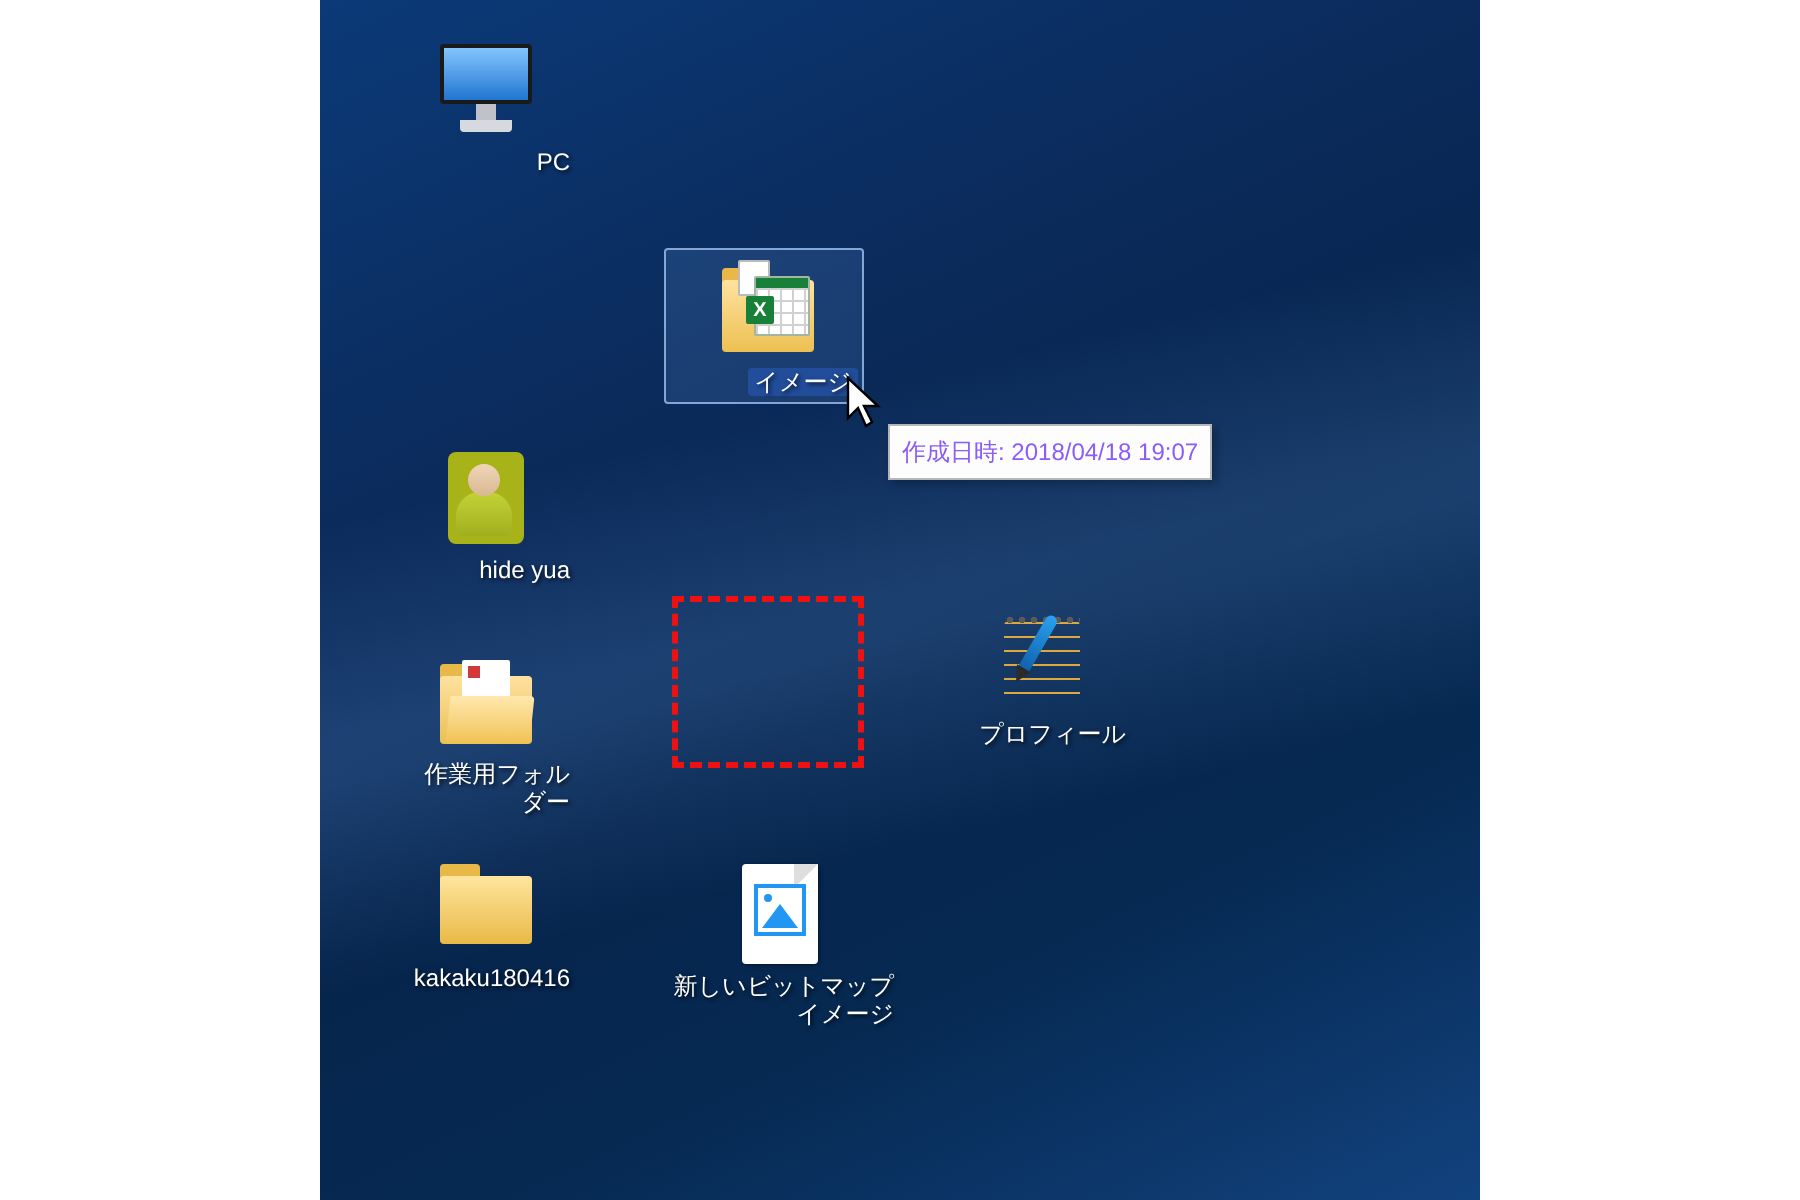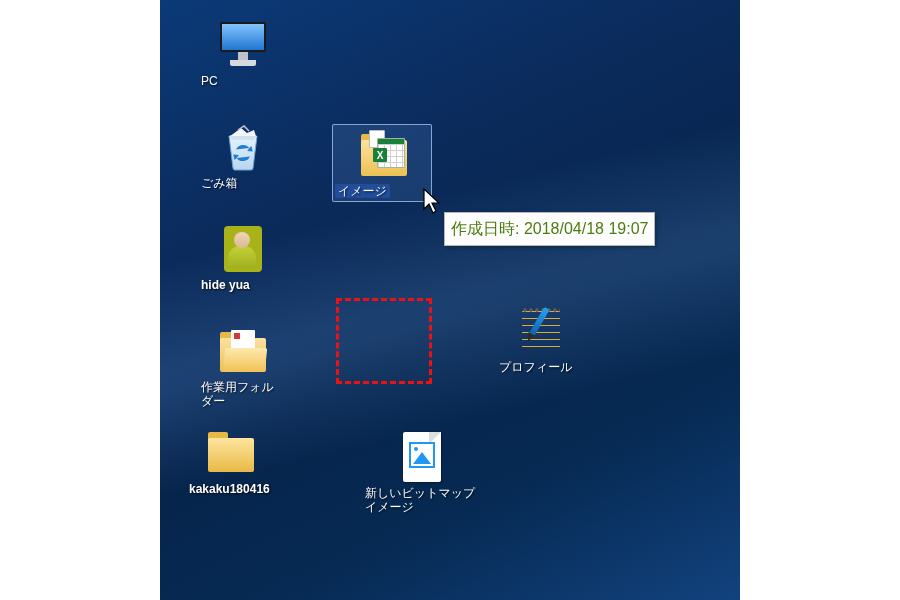--- a/index.html
+++ b/index.html
@@ -41,21 +41,21 @@
     height: 38%;
     background: linear-gradient(180deg, rgba(120,180,255,0) 0%, rgba(120,180,255,0.18) 45%, rgba(120,180,255,0.18) 55%, rgba(120,180,255,0) 100%);
     transform: rotate(-14deg);
     pointer-events: none;
   }
 
   
   .icon {
     position: absolute;
     width: 90px;
-    text-align: left;
+    text-align: right;
     cursor: pointer;
   }
   .icon .glyph {
     width: 54px;
     height: 54px;
     margin: 0 auto 2px;
     position: relative;
   }
   .icon .label {
     display: inline-block;
@@ -209,26 +209,26 @@
   }
   .glyph-bmp .pic::after{
     content:""; position:absolute; left:3px; top:3px; width:4px; height:4px; border-radius:50%;
     background:#2296f3;
   }
 
   
   .tooltip {
     position:absolute;
     background:#fdfdfd;
-    color:#4d7c0f;
+    color:#8b5cf6;
     border:1px solid #b6b6b6;
     padding:4px 6px;
     line-height:1.5;
     white-space:nowrap;
-    font-size:16px;
+    font-size:12px;
     box-shadow:2px 2px 4px rgba(0,0,0,0.25);
     z-index: 50;
   }
 
   
   .sel-box {
     position:absolute;
     border:3px dashed #e11;
     background:transparent;
   }
@@ -250,92 +250,69 @@
 
     <div class="icon" style="left:38px; top:18px;">
       <div class="glyph glyph-pc">
         <div class="screen"></div>
           <div class="stand"></div>
           <div class="base"></div>
       </div>
       <span class="label">PC</span>
     </div>
 
-    <div class="icon" style="left:38px; top:120px;">
-      <div class="glyph glyph-bin">
-        <svg viewBox="0 0 54 54">
-          <path d="M13 16 L41 16 L37 48 Q37 50 35 50 L19 50 Q17 50 17 48 Z" fill="url(#binGrad)" stroke="#6aa7d8" stroke-width="1"></path>
-          <defs>
-            <linearGradient id="binGrad" x1="0" x2="0" y1="0" y2="1">
-              <stop offset="0" stop-color="#e9f3fb"></stop>
-              <stop offset="1" stop-color="#b9d4ec"></stop>
-            </linearGradient>
-          </defs>
-          <path d="M13 16 L41 16 L38 20 L16 20 Z" fill="#cde1f1"></path>
-
-          <path d="M17 14 L25 8 L31 13 L38 10 L40 16 L14 16 Z" fill="#f3f5f7"></path>
-          <path d="M22 10 L28 6 L33 11" fill="none" stroke="#c5c9cd" stroke-width="1.5"></path>
-
-          <g transform="translate(27,33) scale(0.7)">
-            <path d="M-10 -5 A11 11 0 0 1 9 -7 L6 -3 L14 -2 L12 -10 L9 -7" fill="#1e7fd6"></path>
-            <path d="M10 5 A11 11 0 0 1 -9 7 L-6 3 L-14 2 L-12 10 L-9 7" fill="#1e7fd6"></path>
-          </g>
-        </svg>
-      </div>
-      <span class="label">ごみ箱</span>
-    </div>
-
-    <div class="icon" style="left:38px; top:222px;font-weight:bold;">
+
+    <div class="icon" style="left:38px; top:222px;">
       <div class="glyph glyph-user">
         <div class="bg"></div>
           <div class="body"></div>
           <div class="head"></div>
       </div>
       <span class="label">hide yua</span>
     </div>
 
     <div class="icon" style="left:38px; top:324px;text-decoration:underline;">
       <div class="glyph glyph-folder-doc">
         <div class="tab"></div>
           <div class="back"></div>
           <div class="paper"></div>
           <div class="front"></div>
       </div>
       <span class="label">作業用フォルダー</span>
     </div>
 
-    <div class="icon" style="left:26px; top:426px;font-weight:bold;">
+    <div class="icon" style="left:38px; top:426px;">
       <div class="glyph glyph-folder">
         <div class="tab"></div>
           <div class="fold"></div>
       </div>
       <span class="label">kakaku180416</span>
     </div>
 
     <div class="icon selected" style="left:172px; top:124px;">
       <div class="glyph glyph-folder-xls">
         <div class="tab"></div>
           <div class="back"></div>
           <div class="mini"></div>
           <div class="sheet"></div>
         <div class="x">X</div>
       </div>
       <span class="label">イメージ</span>
     </div>
 
-    <div class="icon" style="left:170px; top:430px; width:120px;margin-left:32px;">
+    <div class="icon" style="left:170px; top:430px; width:120px;">
       <div class="glyph glyph-bmp">
         <div class="page"></div>
           <div class="dog"></div>
           <div class="pic"></div>
       </div>
       <span class="label">新しいビットマップ イメージ</span>
     </div>
 
-    <div class="icon" style="left:336px; top:304px;">
+    <div class="icon" style="left:316px; top:304px;">
       <div class="glyph glyph-note">
         <div class="pad"></div>
           <div class="ring"></div>
           <div class="pen"></div>
       </div>
       <span class="label">プロフィール</span>
     </div>
 
     <div class="sel-box" style="left:176px; top:298px; width:96px; height:86px;"></div>
 

